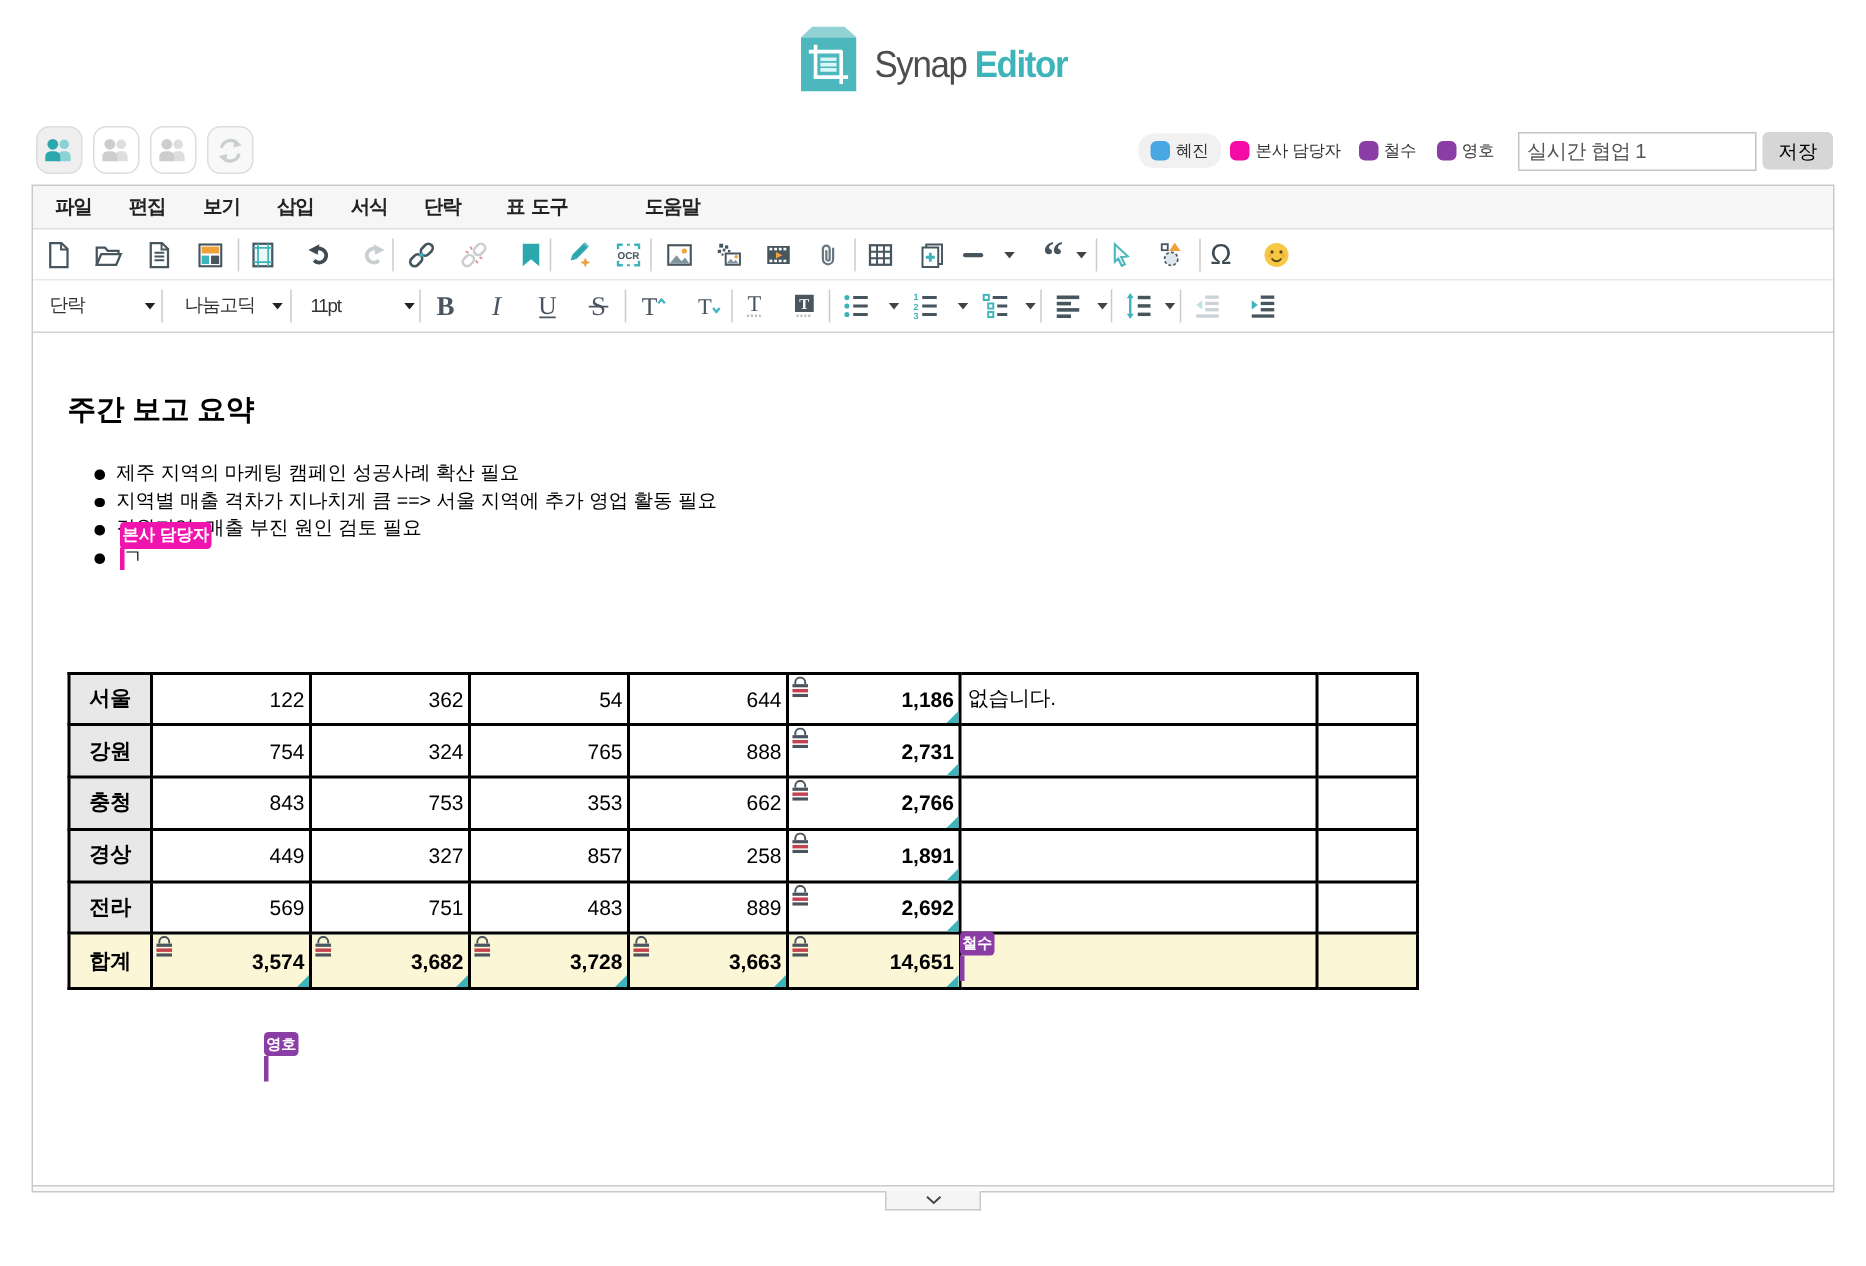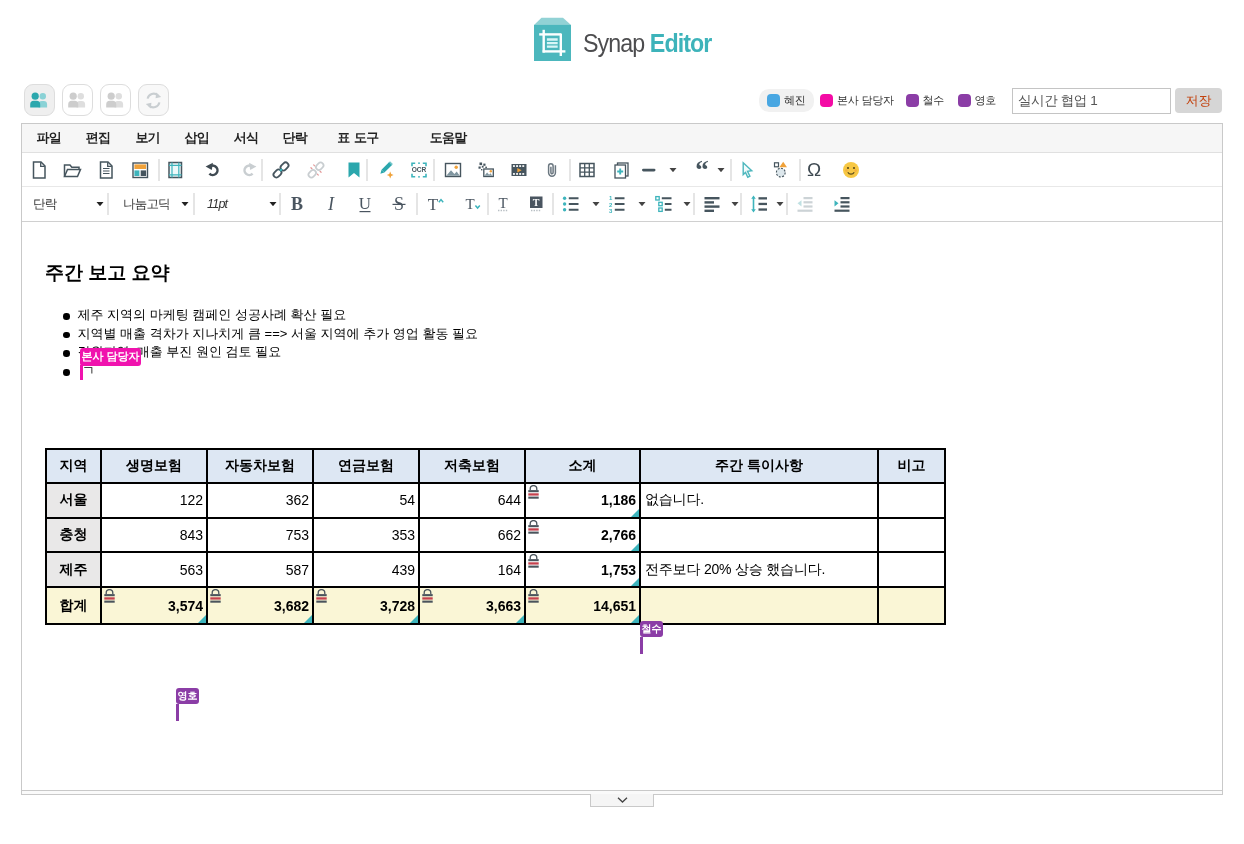--- a/index.html
+++ b/index.html
@@ -10,21 +10,21 @@
 #logo-text { position:absolute; left:583px; top:28.5px; font-size:25px; color:#4d4d4f; letter-spacing:-1px; transform:scaleX(0.93); transform-origin:0 50%; }
 #logo-text b { color:#3db3ba; font-weight:bold; }
 
 
 .cbtn { position:absolute; top:84px; width:31px; height:32px; border:1px solid #ddd; border-radius:9px; background:#fff; display:flex; align-items:center; justify-content:center; }
 .cbtn.on { background:#efefef; }
 .badge { position:absolute; top:90px; height:21px; display:flex; align-items:center; font-size:11px; letter-spacing:-0.2px; color:#333; }
 .badge .sq { width:13px; height:13px; border-radius:4px; margin-right:4px; }
 #badge1 { background:#f1f1f1; border-radius:10px; padding:0 8px; left:759px; top:89px; height:23px; }
 #rt-input { position:absolute; left:1012px; top:88px; width:159px; height:26px; border:1px solid #c4c4c4; font-size:13.5px; color:#555; letter-spacing:-0.4px; padding-left:5px; display:flex; align-items:center; background:#fff; }
-#save-btn { position:absolute; left:1175px; top:88px; width:47px; height:25px; background:#d6d6d6; border-radius:4px; color:#c2410c; font-size:13px; display:flex; align-items:center; justify-content:center; }
+#save-btn { position:absolute; left:1175px; top:88px; width:47px; height:25px; background:#d6d6d6; border-radius:4px; color:#000000; font-size:13px; display:flex; align-items:center; justify-content:center; }
 
 
 #editor { position:absolute; left:21px; top:123px; width:1202px; height:672px; border:1px solid #c9c9c9; background:#fff; }
 #menubar { height:29px; background:#f6f6f6; border-bottom:1px solid #e0e0e0; position:relative; }
 #menubar span { position:absolute; top:50%; transform:translateY(-50%); font-size:13px; font-weight:bold; color:#222; letter-spacing:-0.8px; }
 #iconrow { height:34px; border-bottom:1px solid #e8e8e8; display:flex; align-items:center; padding-left:22px; }
 #fmtrow { height:35px; border-bottom:1px solid #d0d0d0; display:flex; align-items:center; padding-left:22px; }
 
 
 #doc { position:absolute; left:0; top:101px; width:1200px; height:565px; background:#fff; }
@@ -283,21 +283,21 @@
       <span class="flbl" style="left:11px; font-size:13px;">단락</span>
       <span class="add" style="left:73.5px"><svg width="8" height="5" viewBox="0 0 8 5">
           <polygon points="0.5,0.5 7.5,0.5 4,4.8" fill="#222"></polygon>
         </svg></span>
       <span class="asep" style="left:85.5px"></span>
       <span class="flbl" style="left:101px; font-size:13px;">나눔고딕</span>
       <span class="add" style="left:158.5px"><svg width="8" height="5" viewBox="0 0 8 5">
           <polygon points="0.5,0.5 7.5,0.5 4,4.8" fill="#222"></polygon>
         </svg></span>
       <span class="asep" style="left:171.5px"></span>
-      <span class="flbl" style="left:185px; font-size:13px;font-style:italic;">11pt</span>
+      <span class="flbl" style="left:185px; font-size:13px;">11pt</span>
       <span class="add" style="left:246.5px"><svg width="8" height="5" viewBox="0 0 8 5">
           <polygon points="0.5,0.5 7.5,0.5 4,4.8" fill="#222"></polygon>
         </svg></span>
       <span class="asep" style="left:258px"></span>
       <span class="ai" style="left:274.5px"><svg width="20" height="20" viewBox="0 0 20 20">
           <text x="10" y="16" font-size="18" font-weight="bold" fill="#4a5560" text-anchor="middle" font-family="Liberation Serif,serif">B</text>
         </svg></span>
       <span class="ai" style="left:308.5px"><svg width="20" height="20" viewBox="0 0 20 20">
           <text x="10" y="16" font-size="18" font-style="italic" fill="#4a5560" text-anchor="middle" font-family="Liberation Serif,serif">I</text>
         </svg></span>
@@ -427,73 +427,93 @@
           <col style="width:55px">
           <col style="width:106px">
           <col style="width:106px">
           <col style="width:106px">
           <col style="width:106px">
           <col style="width:115px">
           <col style="width:238px">
           <col style="width:67px">
         </colgroup>
       <tbody>
-          <tr class="hdr">
-            <td>지역</td>
-            <td>생명보험</td>
-            <td>자동차보험</td>
-            <td>연금보험</td>
-            <td>저축보험</td>
-            <td>소계</td>
-            <td>주간 특이사항</td>
-            <td>비고</td>
-          </tr>
       <tr>
             <td class="rg">서울</td>
             <td class="num">122</td>
             <td class="num">362</td>
             <td class="num">54</td>
             <td class="num">644</td>
             <td class="sub">1,186<span class="lock"><svg width="11" height="14" viewBox="0 0 11 14">
                   <path d="M2.2,5 V3.9 a3.3,3.3 0 0 1 6.6,0 V5" fill="none" stroke="#4a545c" stroke-width="1.3"></path>
                   <rect x="0.3" y="5.1" width="10.4" height="2.1" fill="#4a545c"></rect>
                   <rect x="0.3" y="8.3" width="10.4" height="2.3" fill="#c4424e"></rect>
                   <rect x="0.3" y="11.6" width="10.4" height="2.1" fill="#4a545c"></rect>
                 </svg></span><span class="tri-corner"></span></td>
             <td class="note">없습니다.</td>
+            <td></td>
+          </tr>
+      <tr>
+            <td class="rg">강원</td>
+            <td class="num">754</td>
+            <td class="num">324</td>
+            <td class="num">765</td>
+            <td class="num">888</td>
+            <td class="sub">2,731<span class="lock"><svg width="11" height="14" viewBox="0 0 11 14">
+                  <path d="M2.2,5 V3.9 a3.3,3.3 0 0 1 6.6,0 V5" fill="none" stroke="#4a545c" stroke-width="1.3"></path>
+                  <rect x="0.3" y="5.1" width="10.4" height="2.1" fill="#4a545c"></rect>
+                  <rect x="0.3" y="8.3" width="10.4" height="2.3" fill="#c4424e"></rect>
+                  <rect x="0.3" y="11.6" width="10.4" height="2.1" fill="#4a545c"></rect>
+                </svg></span><span class="tri-corner"></span></td>
+            <td class="note"></td>
             <td></td>
           </tr>
       <tr>
             <td class="rg">충청</td>
             <td class="num">843</td>
             <td class="num">753</td>
             <td class="num">353</td>
             <td class="num">662</td>
             <td class="sub">2,766<span class="lock"><svg width="11" height="14" viewBox="0 0 11 14">
                   <path d="M2.2,5 V3.9 a3.3,3.3 0 0 1 6.6,0 V5" fill="none" stroke="#4a545c" stroke-width="1.3"></path>
                   <rect x="0.3" y="5.1" width="10.4" height="2.1" fill="#4a545c"></rect>
                   <rect x="0.3" y="8.3" width="10.4" height="2.3" fill="#c4424e"></rect>
                   <rect x="0.3" y="11.6" width="10.4" height="2.1" fill="#4a545c"></rect>
                 </svg></span><span class="tri-corner"></span></td>
             <td class="note"></td>
             <td></td>
           </tr>
       <tr>
-            <td class="rg">제주</td>
-            <td class="num">563</td>
-            <td class="num">587</td>
-            <td class="num">439</td>
-            <td class="num">164</td>
-            <td class="sub">1,753<span class="lock"><svg width="11" height="14" viewBox="0 0 11 14">
-                  <path d="M2.2,5 V3.9 a3.3,3.3 0 0 1 6.6,0 V5" fill="none" stroke="#4a545c" stroke-width="1.3"></path>
-                  <rect x="0.3" y="5.1" width="10.4" height="2.1" fill="#4a545c"></rect>
-                  <rect x="0.3" y="8.3" width="10.4" height="2.3" fill="#c4424e"></rect>
-                  <rect x="0.3" y="11.6" width="10.4" height="2.1" fill="#4a545c"></rect>
-                </svg></span><span class="tri-corner"></span></td>
-            <td class="note">전주보다 20% 상승 했습니다.</td>
+            <td class="rg">경상</td>
+            <td class="num">449</td>
+            <td class="num">327</td>
+            <td class="num">857</td>
+            <td class="num">258</td>
+            <td class="sub">1,891<span class="lock"><svg width="11" height="14" viewBox="0 0 11 14">
+                  <path d="M2.2,5 V3.9 a3.3,3.3 0 0 1 6.6,0 V5" fill="none" stroke="#4a545c" stroke-width="1.3"></path>
+                  <rect x="0.3" y="5.1" width="10.4" height="2.1" fill="#4a545c"></rect>
+                  <rect x="0.3" y="8.3" width="10.4" height="2.3" fill="#c4424e"></rect>
+                  <rect x="0.3" y="11.6" width="10.4" height="2.1" fill="#4a545c"></rect>
+                </svg></span><span class="tri-corner"></span></td>
+            <td class="note"></td>
+            <td></td>
+          </tr>
+      <tr>
+            <td class="rg">전라</td>
+            <td class="num">569</td>
+            <td class="num">751</td>
+            <td class="num">483</td>
+            <td class="num">889</td>
+            <td class="sub">2,692<span class="lock"><svg width="11" height="14" viewBox="0 0 11 14">
+                  <path d="M2.2,5 V3.9 a3.3,3.3 0 0 1 6.6,0 V5" fill="none" stroke="#4a545c" stroke-width="1.3"></path>
+                  <rect x="0.3" y="5.1" width="10.4" height="2.1" fill="#4a545c"></rect>
+                  <rect x="0.3" y="8.3" width="10.4" height="2.3" fill="#c4424e"></rect>
+                  <rect x="0.3" y="11.6" width="10.4" height="2.1" fill="#4a545c"></rect>
+                </svg></span><span class="tri-corner"></span></td>
+            <td class="note"></td>
             <td></td>
           </tr>
       <tr class="tot">
             <td class="rg">합계</td>
             <td class="sub">3,574<span class="lock"><svg width="11" height="14" viewBox="0 0 11 14">
                   <path d="M2.2,5 V3.9 a3.3,3.3 0 0 1 6.6,0 V5" fill="none" stroke="#4a545c" stroke-width="1.3"></path>
                   <rect x="0.3" y="5.1" width="10.4" height="2.1" fill="#4a545c"></rect>
                   <rect x="0.3" y="8.3" width="10.4" height="2.3" fill="#c4424e"></rect>
                   <rect x="0.3" y="11.6" width="10.4" height="2.1" fill="#4a545c"></rect>
                 </svg></span><span class="tri-corner"></span></td>

